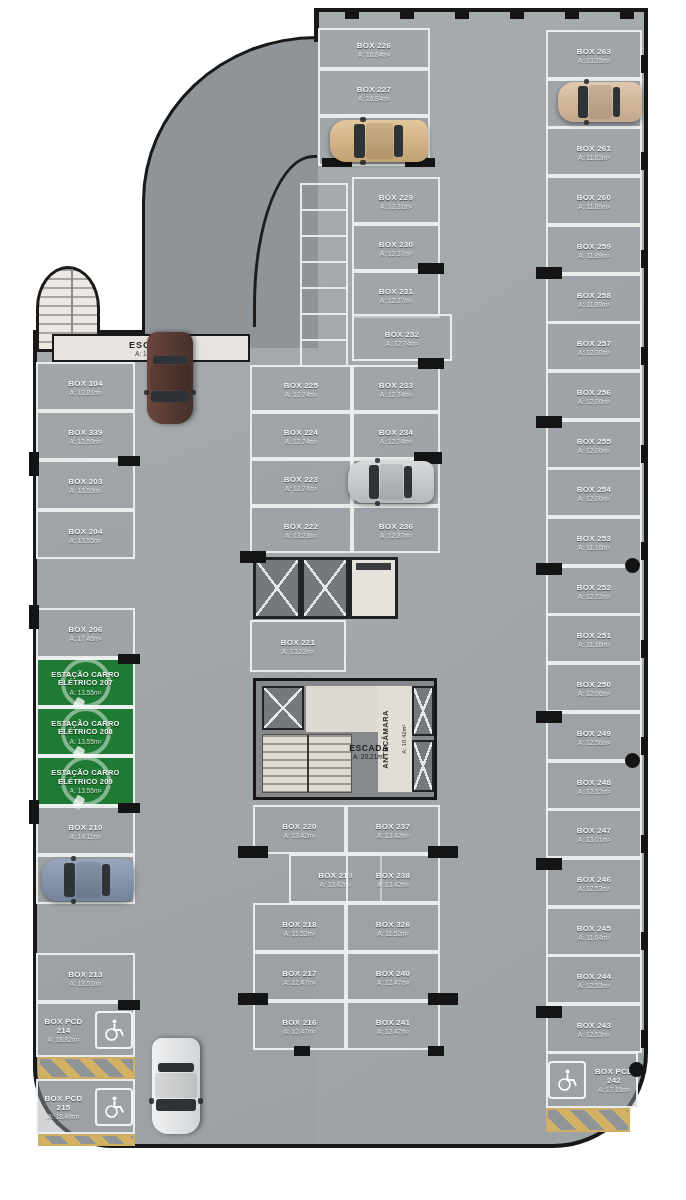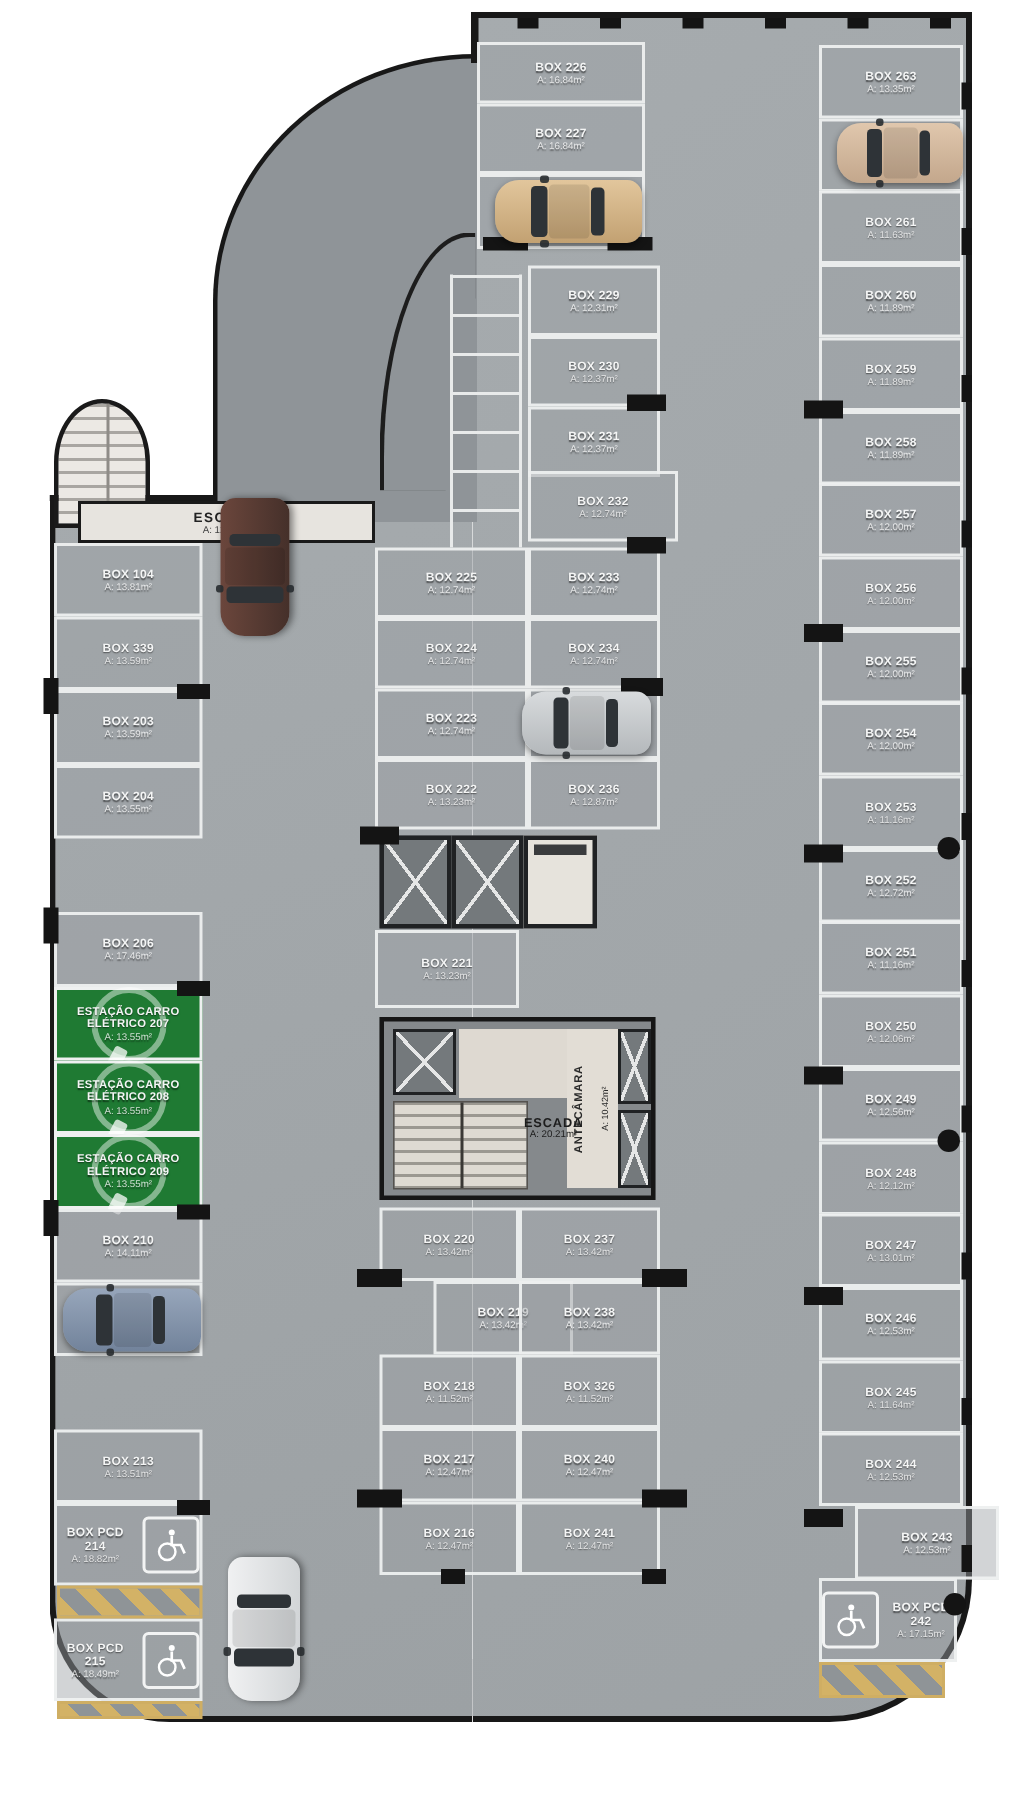--- a/index.html
+++ b/index.html
@@ -361,21 +361,21 @@
         <div class="t">BOX 245</div>
         <div class="a">A: 11.64m²</div>
       </div>
     </div>
     <div class="stall" style="left: 546px; top: 955px; width: 96px; height: 49px;">
       <div class="lbl">
         <div class="t">BOX 244</div>
         <div class="a">A: 12.53m²</div>
       </div>
     </div>
-    <div class="stall" style="left: 546px; top: 1004px; width: 96px; height: 49px; margin-left: 24px;">
+    <div class="stall" style="left: 546px; top: 1004px; width: 96px; height: 49px;">
       <div class="lbl">
         <div class="t">BOX 243</div>
         <div class="a">A: 12.53m²</div>
       </div>
     </div>
     <div class="stall pcd" style="left: 546px; top: 1052px; width: 92px; height: 56px;">
       <div class="pcd-ic">
         <svg viewBox="0 0 24 24" width="24" height="24">
           <circle cx="9.5" cy="16.5" r="5.5" fill="none" stroke="#fff" stroke-width="1.6"></circle>
           <circle cx="12.5" cy="3.6" r="2" fill="#fff"></circle>

